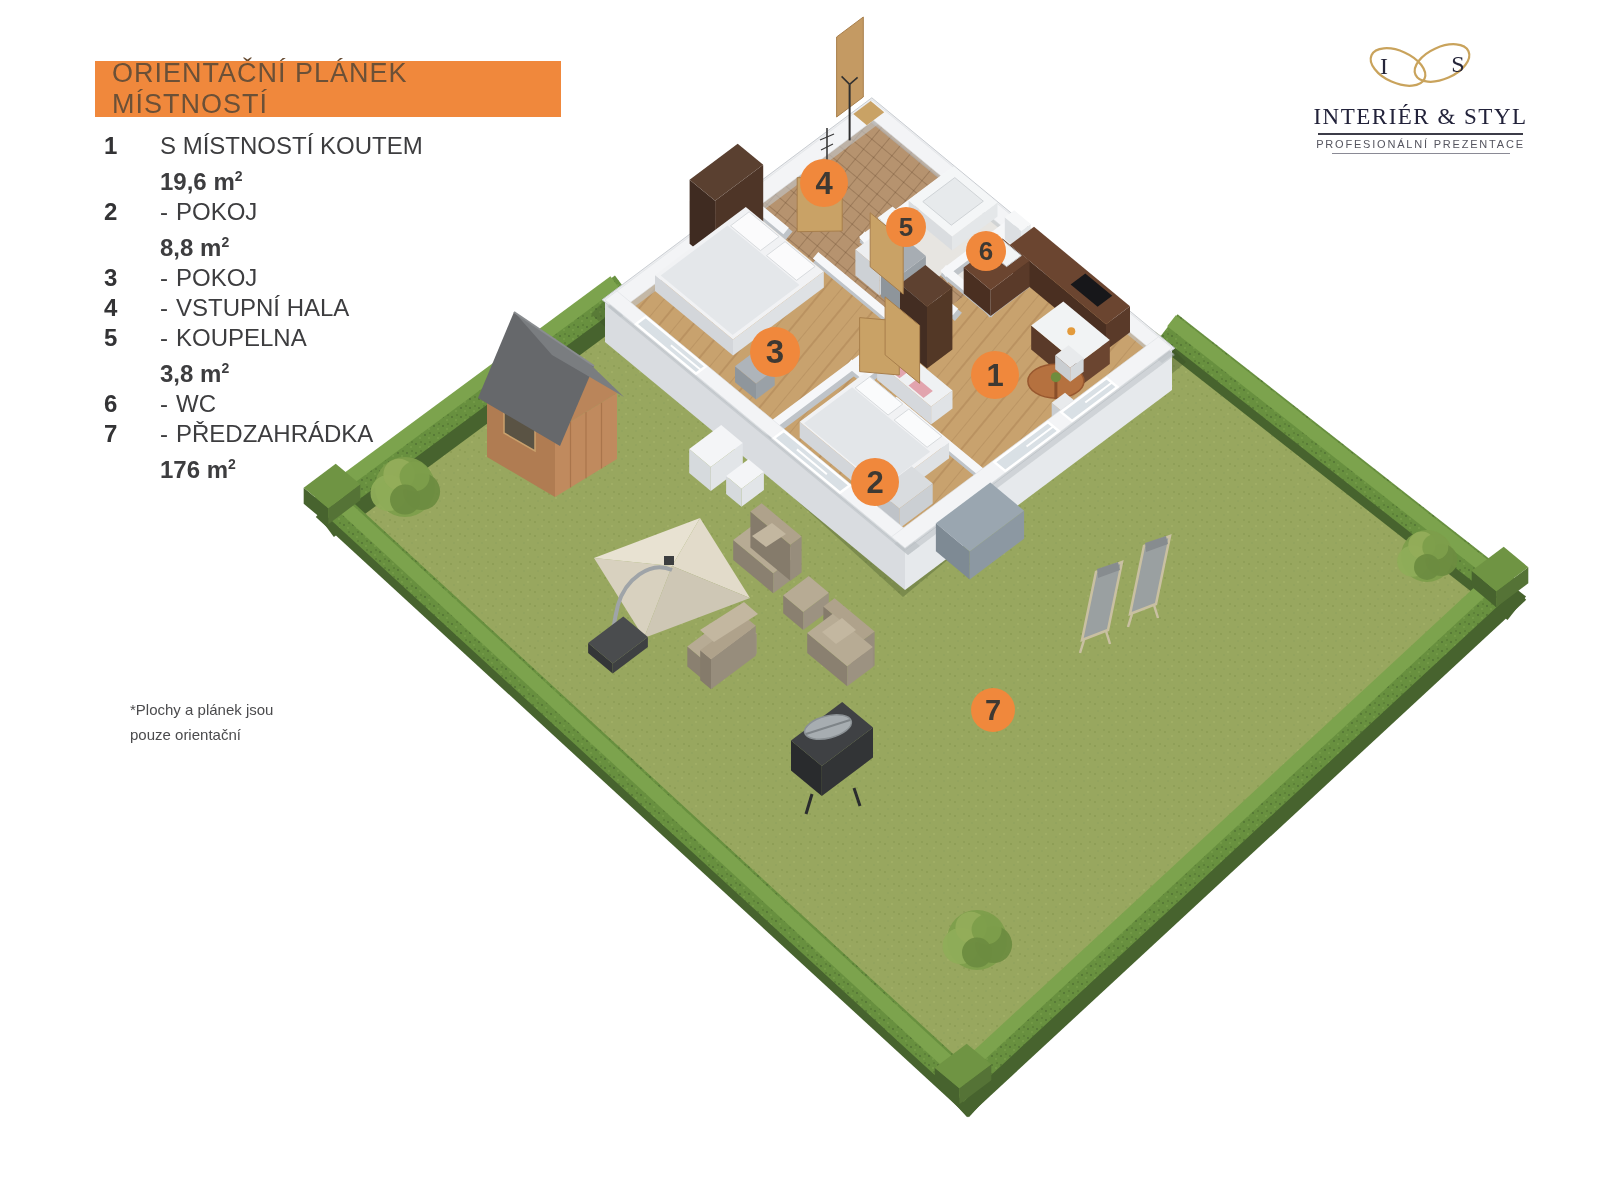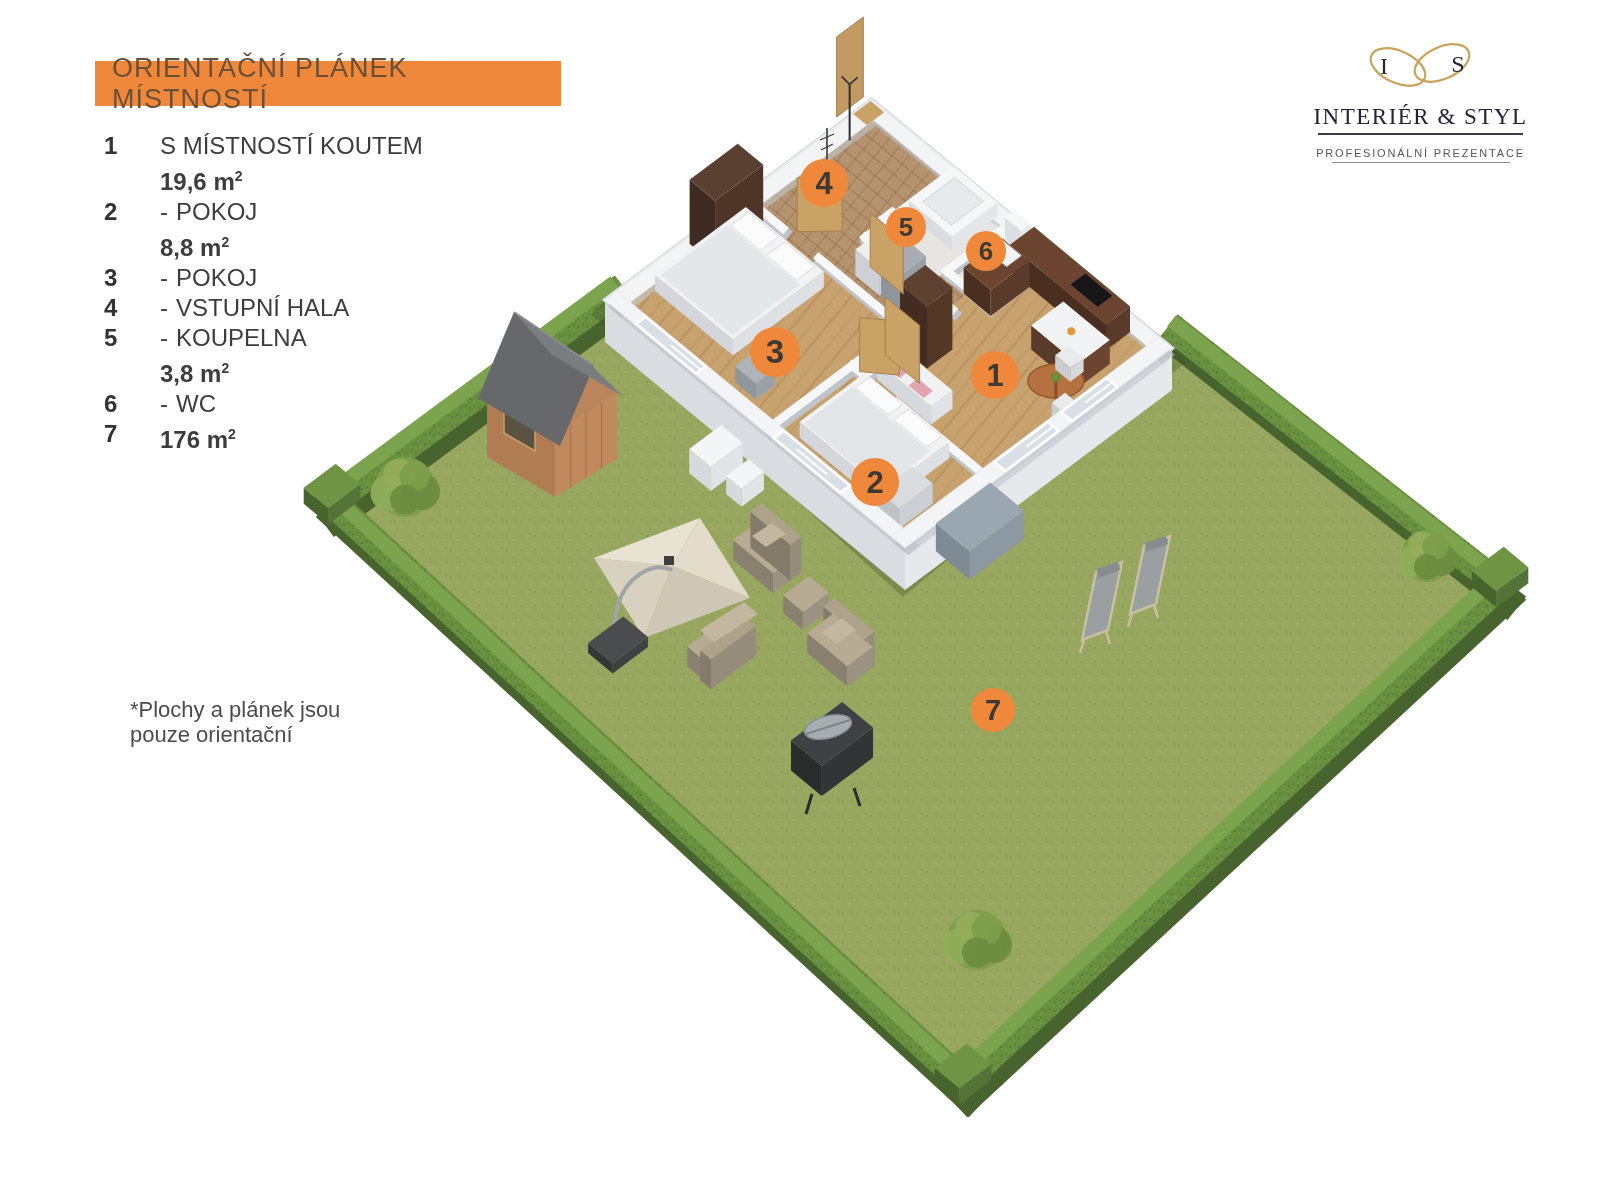--- a/index.html
+++ b/index.html
@@ -2,38 +2,38 @@
 <html><head>
 <meta charset="utf-8">
 <style>
   html,body{margin:0;padding:0;}
   body{
     width:1600px;height:1199px;position:relative;background:#ffffff;
     font-family:"Liberation Sans", sans-serif;overflow:hidden;
   }
   #scene{position:absolute;left:0;top:0;width:1600px;height:1199px;}
   .header-bar{
-    position:absolute;left:95px;top:61px;width:449px;height:45px;
+    position:absolute;left:95px;top:61px;width:449px;height:56px;
     background:#F0883C;display:flex;align-items:center;padding-left:17px;
     color:#6B5037;font-size:27px;letter-spacing:1px;font-weight:500;
   }
   .legend{position:absolute;left:104px;top:131px;color:#3D3D3F;font-size:24px;line-height:30px;}
   .leg-item{position:relative;padding-left:56px;}
   .leg-num{position:absolute;left:0;top:0;width:34px;font-weight:bold;color:#333335;}
   .leg-dash{display:inline-block;margin-right:8px;}
   .leg-area{font-weight:bold;}
   .leg-area sup{font-size:14px;font-weight:bold;}
-  .footnote{position:absolute;left:130px;top:697px;font-size:22px;line-height:25px;color:#4B4B4D;}
+  .footnote{position:absolute;left:130px;top:697px;font-size:15px;line-height:25px;color:#4B4B4D;}
   .logo{position:absolute;left:1318px;top:34px;width:205px;display:flex;flex-direction:column;align-items:center;}
   .logo-name{
     font-family:"Liberation Serif", serif;font-size:23px;letter-spacing:1.5px;
     color:#22223A;margin-top:8px;white-space:nowrap;
   }
   .logo-line1{width:205px;border-top:2px solid #3C3C48;margin-top:3px;}
-  .logo-tagline{font-size:11px;letter-spacing:1.8px;color:#55555F;margin-top:12px;white-space:nowrap;}
+  .logo-tagline{font-size:11px;letter-spacing:1.8px;color:#55555F;margin-top:3px;white-space:nowrap;}
   .logo-line2{width:178px;border-top:1px solid #8A8A95;margin-top:3px;}
 </style>
 </head>
 <body>
 
 <svg id="scene" viewBox="0 0 1600 1199" xmlns="http://www.w3.org/2000/svg">
   <defs>
     <pattern id="gtx" width="14" height="14" patternUnits="userSpaceOnUse">
       <circle cx="3" cy="4" r="1" fill="#7F9148" opacity="0.55"></circle>
       <circle cx="10" cy="8" r="1.1" fill="#A9B56C" opacity="0.55"></circle>
@@ -389,20 +389,21 @@
       <div class="leg-num">5</div>
       <div><span class="leg-dash">-</span>KOUPELNA</div>
       <div class="leg-area">3,8 m<sup>2</sup></div>
     </div>
     <div class="leg-item">
       <div class="leg-num">6</div>
       <div><span class="leg-dash">-</span>WC</div>
     </div>
     <div class="leg-item">
       <div class="leg-num">7</div>
+      <div><span class="leg-dash">-</span>PŘEDZAHRÁDKA</div>
       <div class="leg-area">176 m<sup>2</sup></div>
     </div>
   </div>
 
 <div class="footnote">
   <div>*Plochy  a plánek jsou</div>
   <div>pouze orientační</div>
 </div>
 
 <div class="logo">

